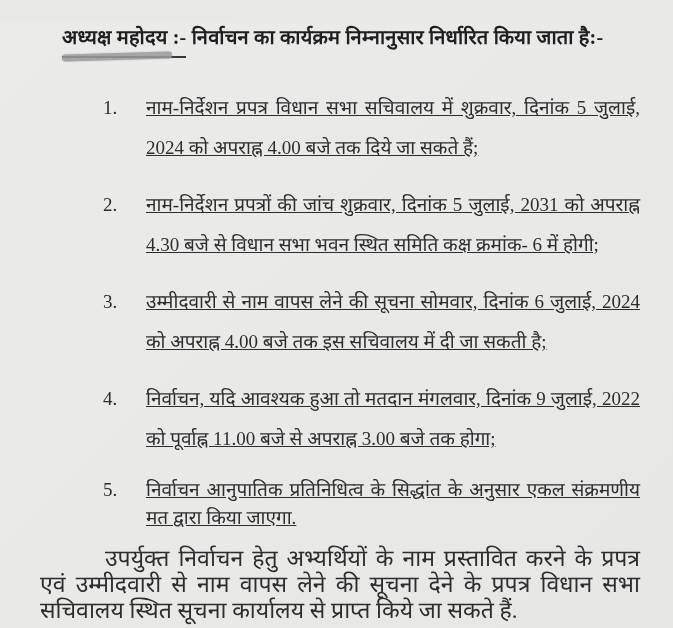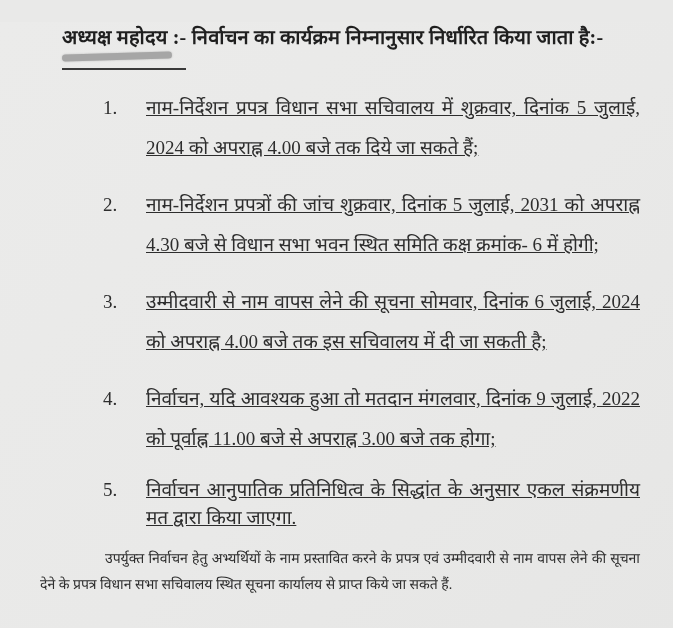--- a/index.html
+++ b/index.html
@@ -22,21 +22,21 @@
     position: relative;
     margin: 22px 30px 0 62px;
     font-size: 20px;
     line-height: 30px;
     font-weight: bold;
     color: #1f1f1f;
     letter-spacing: 0.2px;
   }
   .heading-em {
     border-bottom: 2px solid #3a3a3a;
-    padding-bottom: 20px;
+    padding-bottom: 8px;
   }
   .marker-stroke {
     position: absolute;
     left: 0px; top: 31px;
     width: 110px; height: 7px;
     background: #9b9b9b;
     border-radius: 4px;
     transform: rotate(-1.6deg);
     opacity: 0.85;
     box-shadow: 0 0 2px rgba(120,120,120,0.5);
@@ -57,21 +57,21 @@
     flex: 1;
     text-align: justify;
     line-height: 40px;
     text-decoration: underline;
   }
   .item.tight .num, .item.tight .txt { line-height: 28px; }
   .item.tight { margin-bottom: 0; }
   
   .closing {
     margin: 14px 33px 0 40px;
-    font-size: 14px;
+    font-size: 23px;
     line-height: 26px;
     text-align: justify;
     text-indent: 65px;
   }
 </style>
 </head>
 <body>
 
 <div class="page">
 

